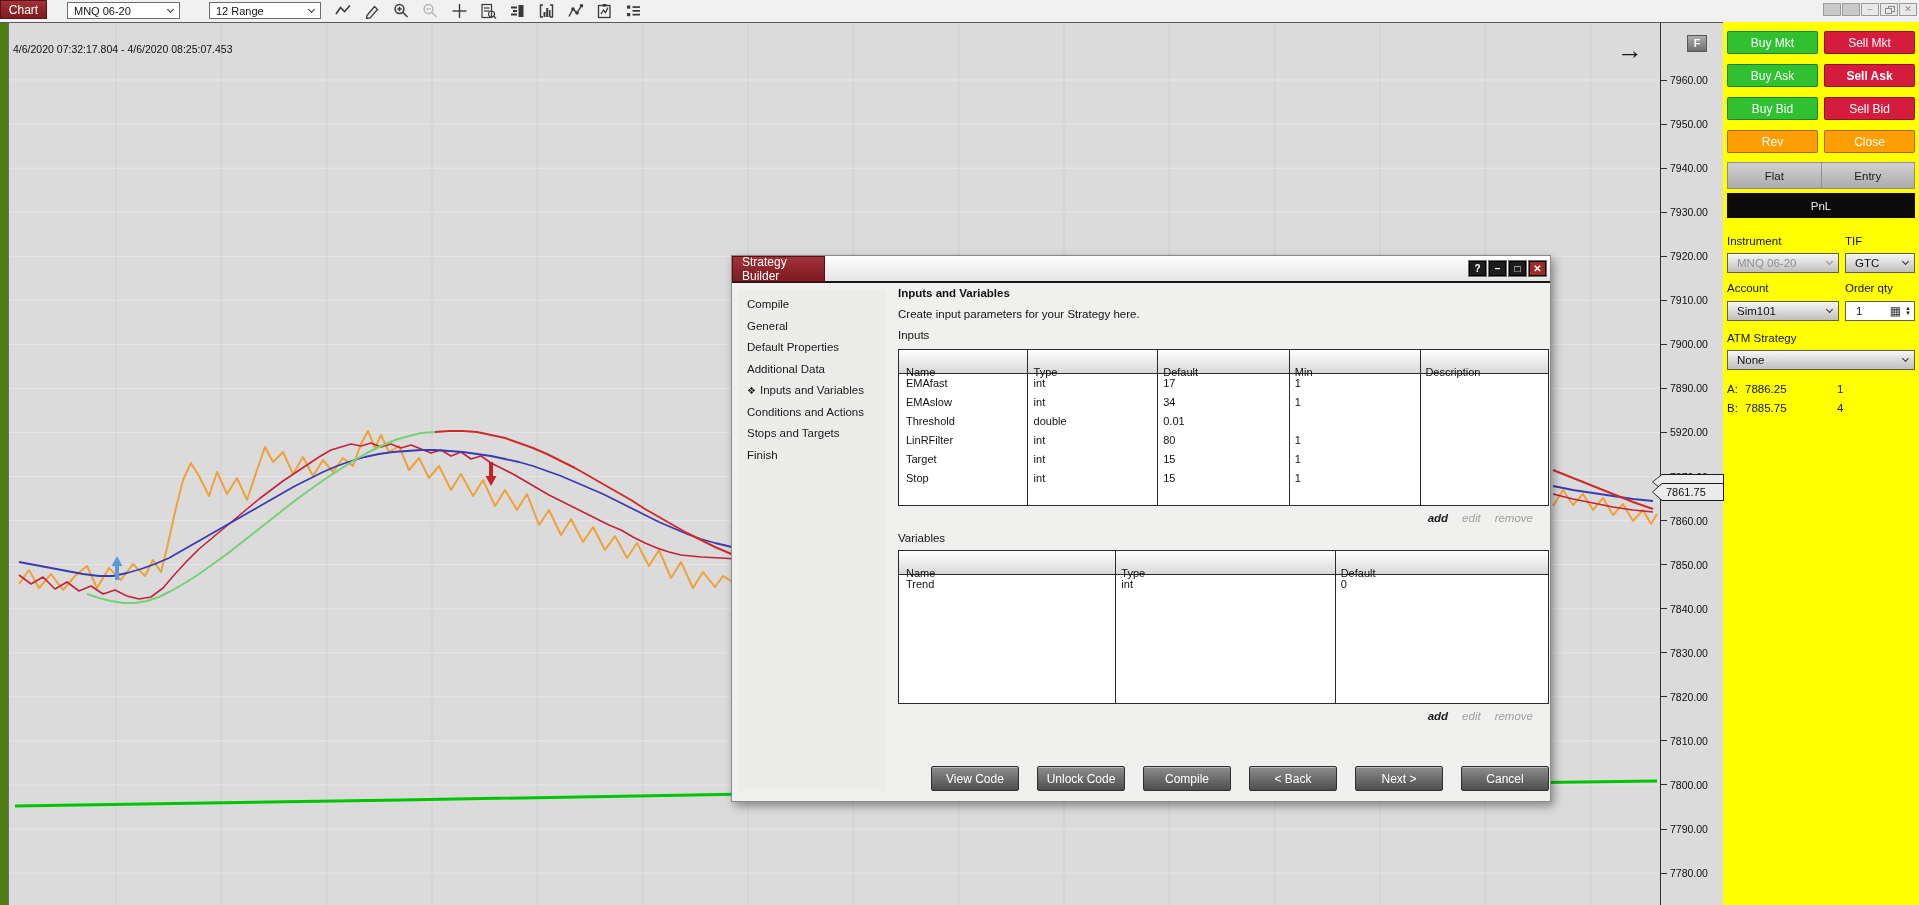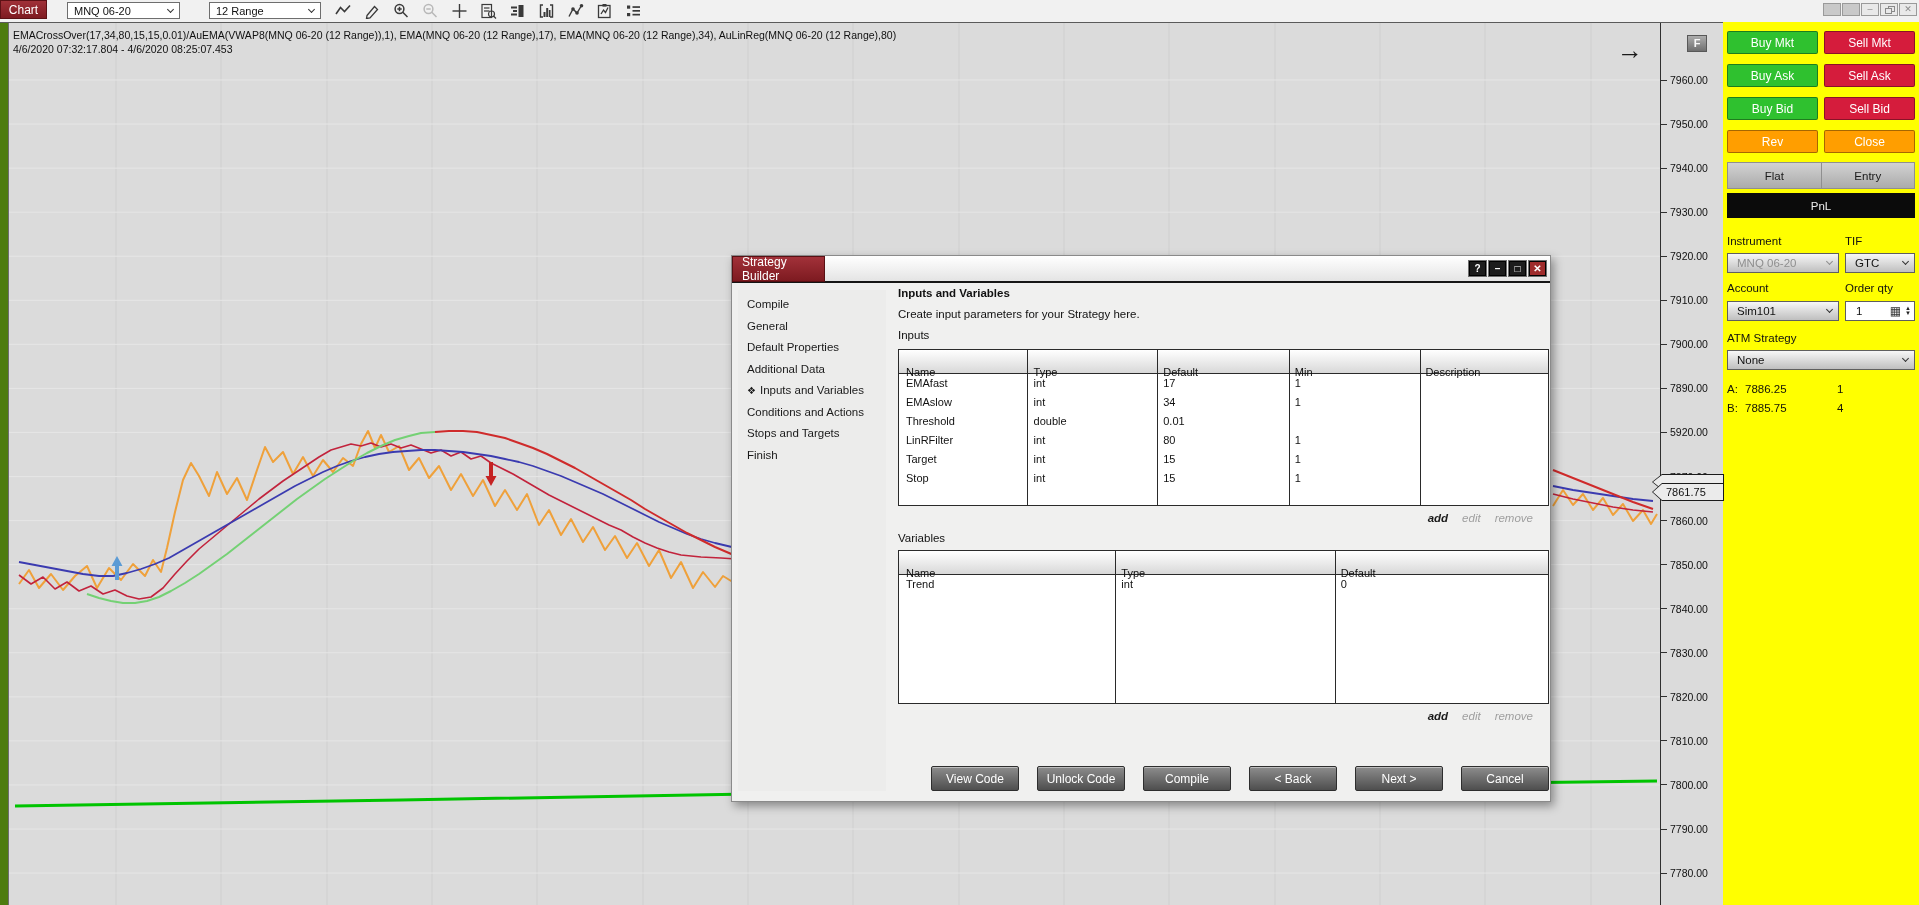--- a/index.html
+++ b/index.html
@@ -278,21 +278,20 @@
         <polyline points="1544,471 1564,476 1584,480 1604,484 1624,487 1644,489" fill="none" stroke="#C2233C" stroke-width="1.6" stroke-linejoin="round"></polyline>
         <polyline points="10,539 26,542 42,545 58,548 74,551 90,553 104,553 118,550 132,546 146,541 160,535 174,527 188,519 202,511 216,503 230,495 244,487 258,479 272,471 286,463 300,456 314,449 328,443 342,438 356,434 370,431 384,429 398,428 412,427 426,427 440,428 454,429 468,431 482,433 496,436 510,439 524,443 538,448 552,453 566,459 580,465 594,471 608,478 622,485 636,492 650,499 664,505 678,511 692,516 706,520 727,525" fill="none" stroke="#3B3BB0" stroke-width="1.8" stroke-linejoin="round"></polyline>
         <polyline points="1544,463 1564,467 1584,470 1604,473 1624,476 1644,478" fill="none" stroke="#3B3BB0" stroke-width="1.8" stroke-linejoin="round"></polyline>
         <polyline points="78,571 90,575 102,578 114,580 126,580 138,578 150,574 162,568 176,560 190,551 204,541 218,531 232,520 246,509 260,498 274,487 288,476 302,466 316,456 330,447 344,438 358,430 372,423 386,417 400,413 412,410 426,409" fill="none" stroke="#74D174" stroke-width="2" stroke-linejoin="round"></polyline>
         <polyline points="426,409 440,408 454,408 468,409 482,412 496,415 510,420 524,425 538,431 552,438 566,445 580,453 594,461 608,469 622,477 636,486 650,494 664,502 678,510 692,517 706,524 720,530 727,533" fill="none" stroke="#CF2B2B" stroke-width="2" stroke-linejoin="round"></polyline>
         <polyline points="1544,447 1564,455 1584,463 1604,471 1624,479 1644,486" fill="none" stroke="#CF2B2B" stroke-width="2" stroke-linejoin="round"></polyline>
         <polyline points="6,783 392,777 792,770 1192,764 1648,758" fill="none" stroke="#00C400" stroke-width="3" stroke-linejoin="round"></polyline>
         <path d="M 108 533 L 102.5 543 L 106 543 L 106 557 L 110 557 L 110 543 L 113.5 543 Z" fill="#5B9BD5"></path>
         <path d="M 482 463 L 476.5 453 L 480 453 L 480 439 L 484 439 L 484 453 L 487.5 453 Z" fill="#C52222"></path>
       </svg>
-    <div class="chart-line1">EMACrossOver(17,34,80,15,15,0.01)/AuEMA(VWAP8(MNQ 06-20 (12 Range)),1), EMA(MNQ 06-20 (12 Range),17), EMA(MNQ 06-20 (12 Range),34), AuLinReg(MNQ 06-20 (12 Range),80)</div>
     <div class="chart-line2">4/6/2020 07:32:17.804 - 4/6/2020 08:25:07.453</div>
     <div class="scroll-arrow">→</div>
   </div>
 
   <div class="y-axis">
     <div id="y-labels">
         <div class="y-row" style="top: 50px;">
           <span class="y-tickmark"></span>
           <span class="y-text">7960.00</span>
         </div>
@@ -378,21 +377,21 @@
           <span>7861.75</span>
         </div>
     </div>
   </div>
 
   <div class="trade-panel">
     <div class="order-grid" id="order-grid">
         <div class="order-btn" style="background: rgb(47, 193, 47); border: 1px solid rgba(0, 0, 0, 0.35);">Buy Mkt</div>
         <div class="order-btn" style="background: rgb(213, 28, 60); border: 1px solid rgba(0, 0, 0, 0.35);">Sell Mkt</div>
         <div class="order-btn" style="background: rgb(47, 193, 47); border: 1px solid rgba(0, 0, 0, 0.35);">Buy Ask</div>
-        <div class="order-btn" style="background: rgb(213, 28, 60); border: 1px solid rgba(0, 0, 0, 0.35);">Sell Ask</div>
+        <div class="order-btn" style="background: rgb(213, 28, 60); border: 1px solid rgba(0, 0, 0, 0.35); font-weight: bold;">Sell Ask</div>
         <div class="order-btn" style="background: rgb(47, 193, 47); border: 1px solid rgba(0, 0, 0, 0.35);">Buy Bid</div>
         <div class="order-btn" style="background: rgb(213, 28, 60); border: 1px solid rgba(0, 0, 0, 0.35);">Sell Bid</div>
         <div class="order-btn" style="background: rgb(255, 158, 0); border: 1px solid rgba(0, 0, 0, 0.35);">Rev</div>
         <div class="order-btn" style="background: rgb(255, 158, 0); border: 1px solid rgba(0, 0, 0, 0.35);">Close</div>
       </div>
     <div class="pos-bar">
       <div class="pos-cell">Flat</div>
       <div class="pos-cell">Entry</div>
     </div>
     <div class="pnl-bar">PnL</div>

